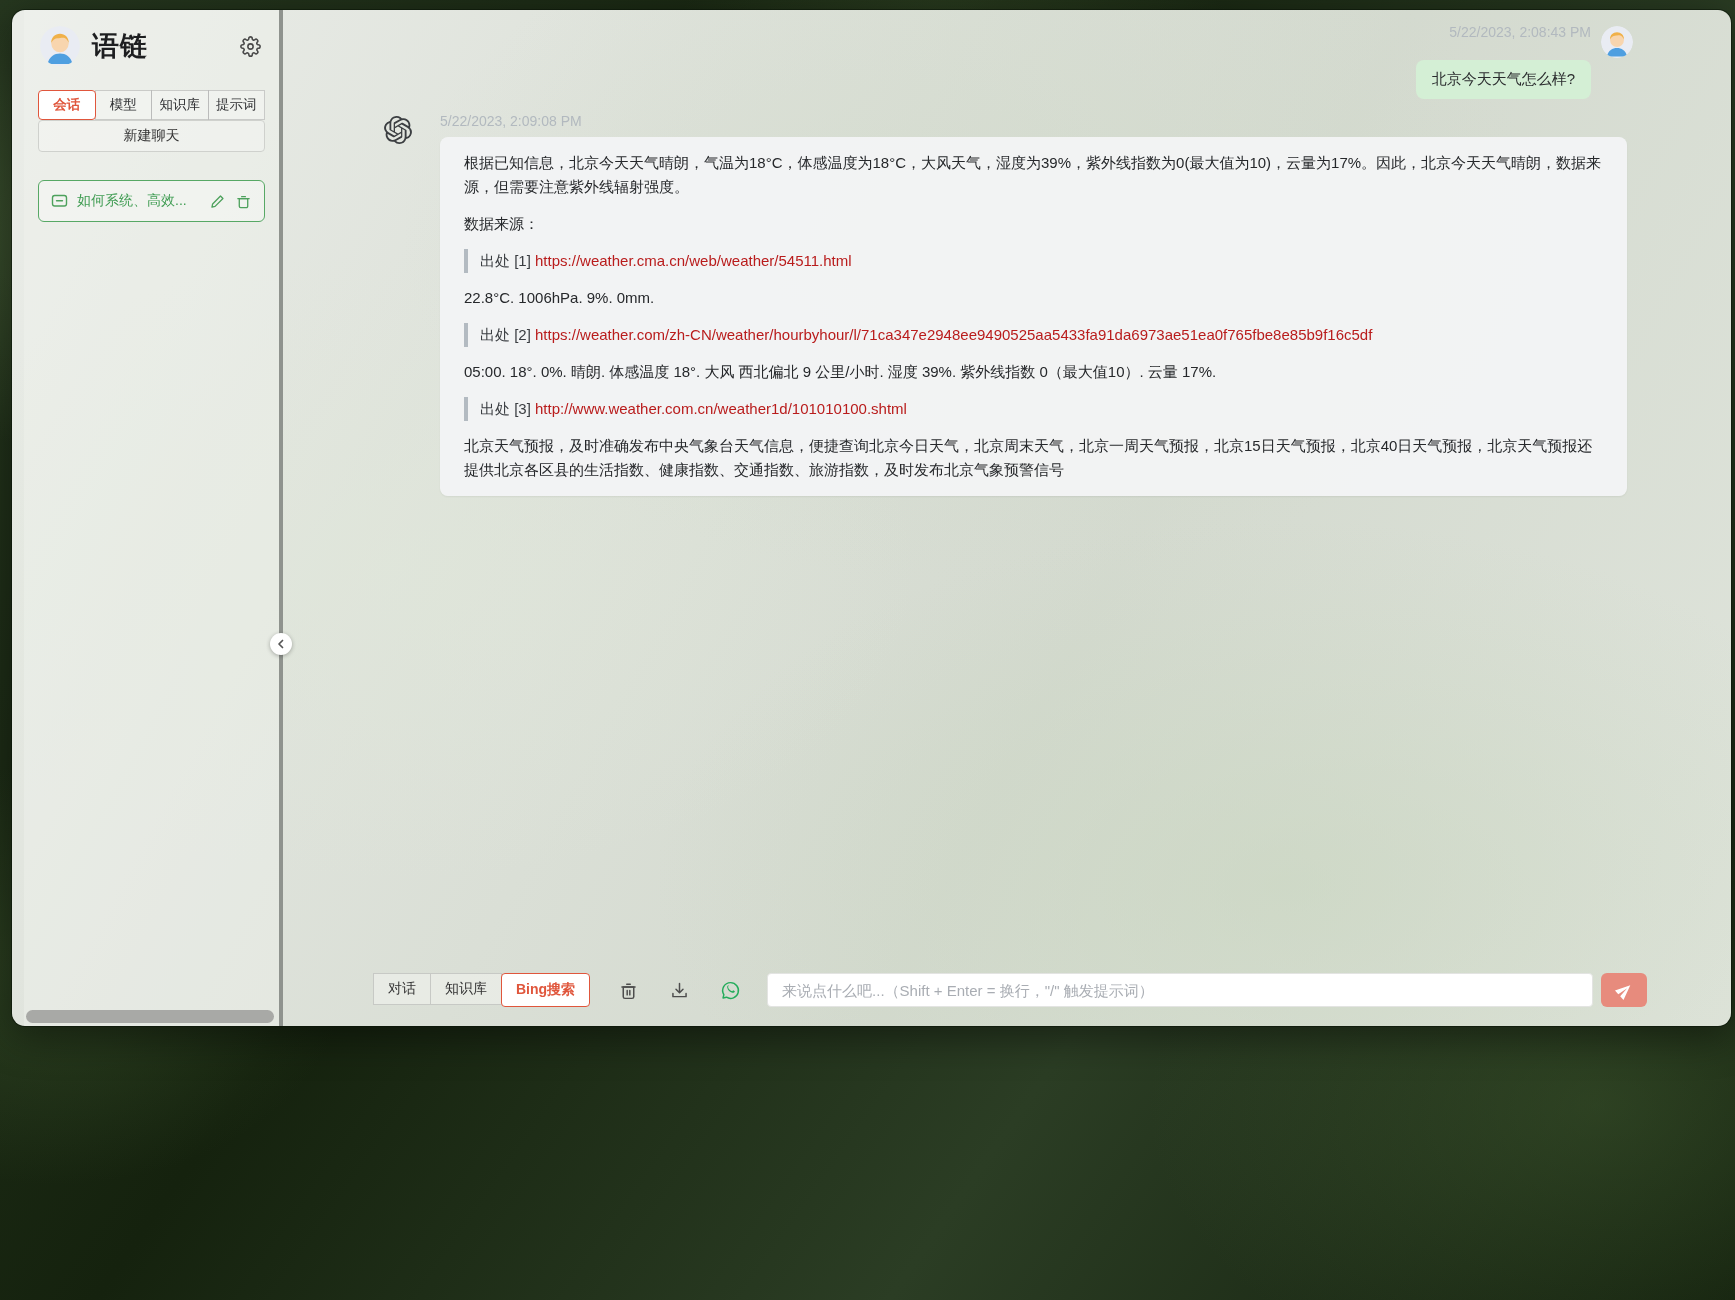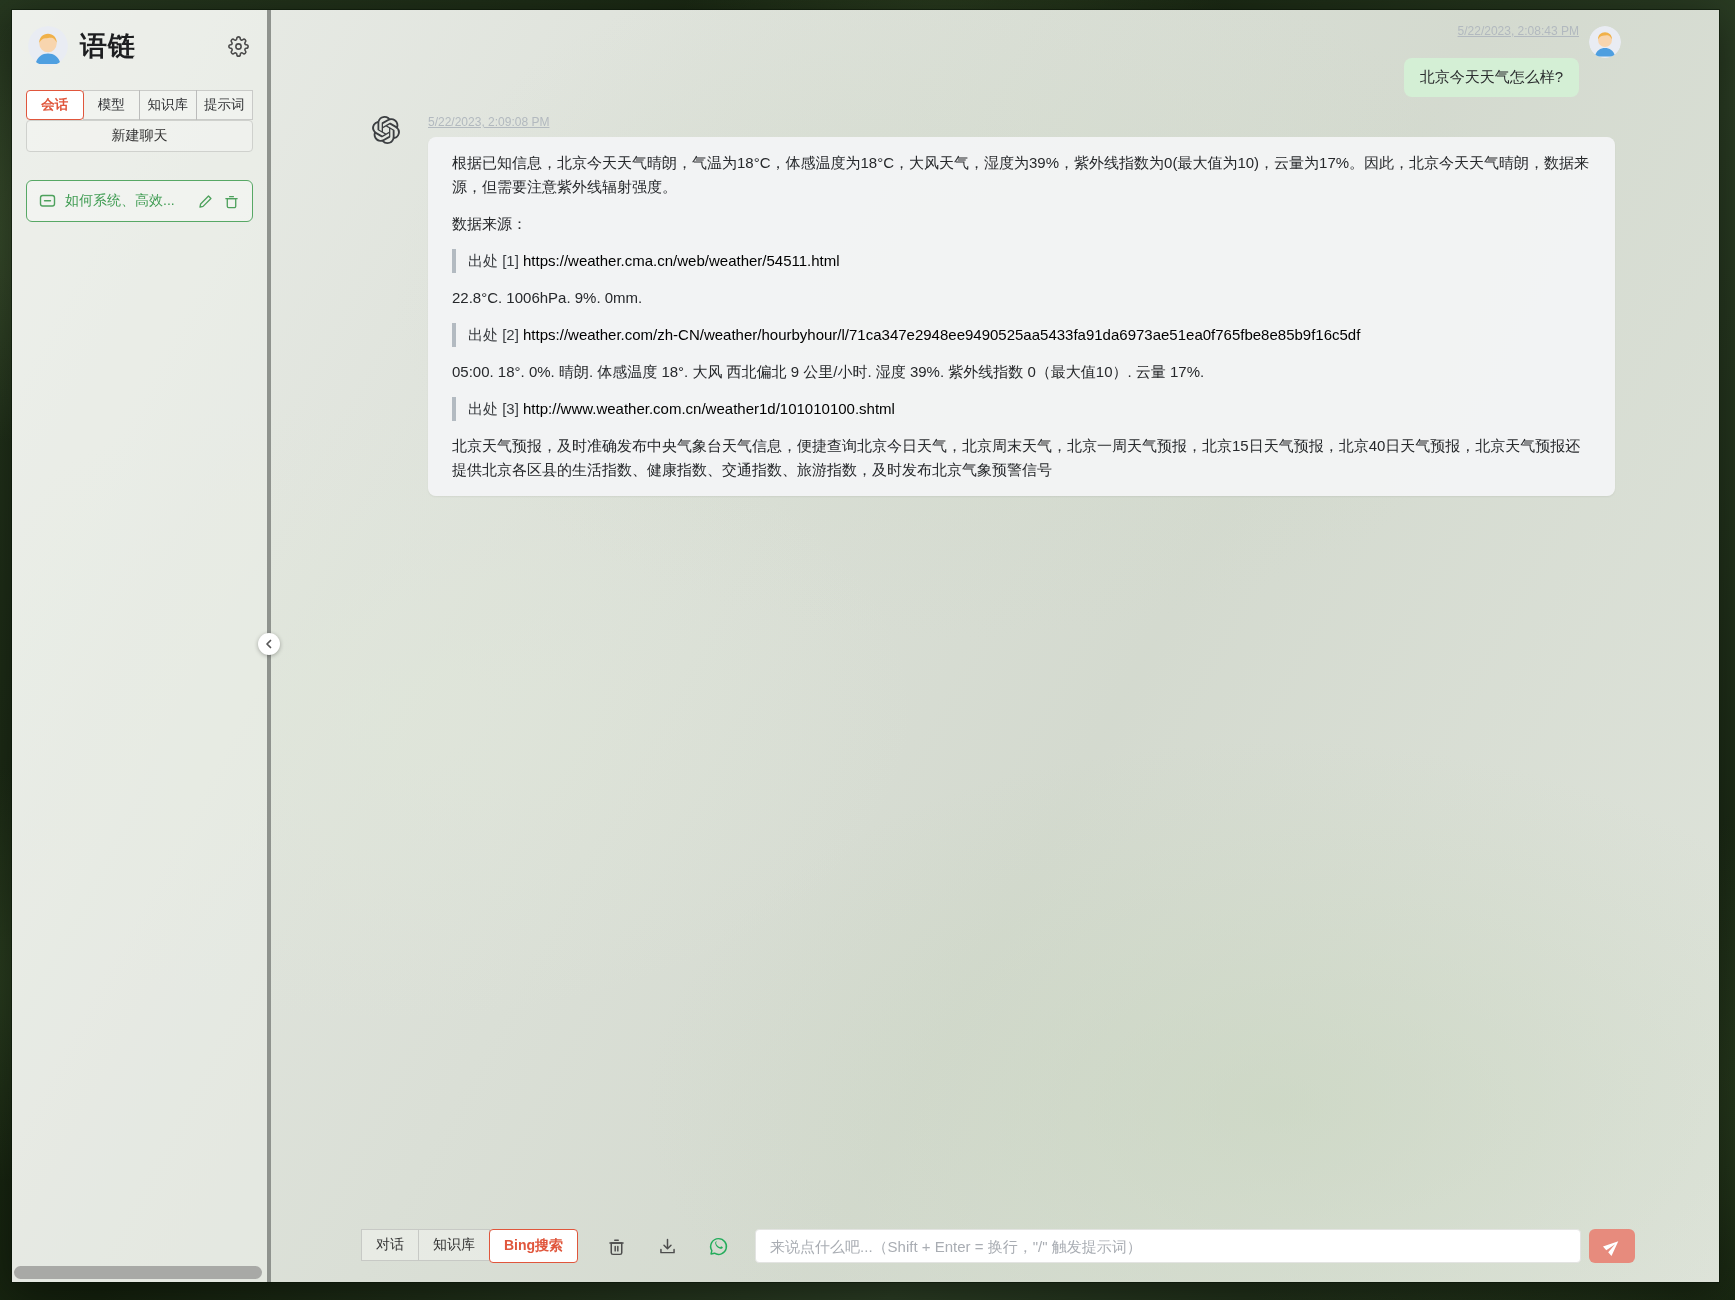--- a/index.html
+++ b/index.html
@@ -13,30 +13,31 @@
     background-color:#1c2816;
     background-image:
       radial-gradient(520px 320px at 8% 18%, rgba(110,140,85,.38), transparent 70%),
       radial-gradient(640px 420px at 92% 85%, rgba(80,110,60,.35), transparent 70%),
       radial-gradient(400px 260px at 55% 4%, rgba(95,125,75,.3), transparent 70%),
       radial-gradient(420px 300px at 3% 75%, rgba(60,85,45,.5), transparent 70%),
       linear-gradient(125deg,#26371f 0%,#15220e 38%,#2b3d24 68%,#13200d 100%);
   }
   
   .window{
-    position:absolute;left:12px;top:10px;width:1707px;height:1272px;
-    border-radius:0;overflow:hidden;display:flex;
+    position:absolute;left:12px;top:10px;width:1707px;height:1016px;
+    border-radius:13px;overflow:hidden;display:flex;
     box-shadow:0 0 0 1px rgba(10,20,8,.55), 0 10px 40px rgba(0,0,0,.45);
     background-color:#d6dbd2;
     background-image:
       radial-gradient(900px 520px at 74% 86%, rgba(198,212,188,.55), transparent 70%),
       radial-gradient(760px 450px at 22% 55%, rgba(224,231,218,.6), transparent 70%),
       radial-gradient(820px 500px at 56% 22%, rgba(208,217,201,.5), transparent 70%),
       linear-gradient(118deg, rgba(255,255,255,.5) 0%, rgba(246,248,244,.25) 30%,
                       rgba(208,216,202,.35) 62%, rgba(232,237,228,.5) 100%);
+    padding-left: 12px;
   }
   
   .sidebar{
     width:255px;box-sizing:border-box;position:relative;
     padding:14px 14px 0;flex:0 0 auto;
     background:rgba(243,245,240,.38);
   }
   .sb-header{display:flex;align-items:center;gap:12px;margin:2px 2px 0;}
   .avatar{width:40px;height:40px;border-radius:50%;overflow:hidden;flex:0 0 auto;}
   .app-title{flex:1;font-size:27px;font-weight:700;color:#1d1e20;letter-spacing:1px;}
@@ -70,21 +71,21 @@
   }
   
   .divider{width:4px;flex:0 0 auto;background:#8f938e;position:relative;z-index:4;}
   .collapse-btn{
     position:absolute;left:-9px;top:623px;width:22px;height:22px;border-radius:50%;
     background:#fff;border:none;box-shadow:0 1px 4px rgba(0,0,0,.3);
     display:flex;align-items:center;justify-content:center;cursor:pointer;padding:0;
   }
   
   .main{flex:1;position:relative;}
-  .timestamp{font-size:12px;color:#b2b9bf;text-decoration:underline;}
+  .timestamp{font-size:14px;color:#b2b9bf;}
   
   .user-msg{position:absolute;top:14px;right:98px;display:flex;align-items:flex-start;gap:10px;}
   .user-msg .col{display:flex;flex-direction:column;align-items:flex-end;}
   .user-msg .avatar{width:32px;height:32px;margin-top:2px;}
   .bubble-user{
     margin-top:20px;background:#d4efd5;border-radius:8px;padding:10px 16px;
     font-size:15px;color:#2b2d2f;white-space:nowrap;
   }
   
   .assist-msg{position:absolute;top:102px;left:101px;display:flex;align-items:flex-start;gap:28px;}
@@ -92,21 +93,21 @@
   .bubble-assist{
     margin-top:7px;width:1187px;box-sizing:border-box;background:rgba(243,244,245,.96);
     border-radius:8px;padding:14px 24px;font-size:15px;line-height:24px;color:#26282b;
     box-shadow:0 1px 2px rgba(0,0,0,.06);
   }
   .bubble-assist p{margin:0 0 13px;}
   .bubble-assist p:last-child{margin-bottom:0;}
   .source-line{
     margin:0 0 13px;border-left:4px solid #b3bac1;padding-left:12px;color:#3a3d41;
   }
-  .source-line a{color:#000000;text-decoration:none;}
+  .source-line a{color:#b91c1c;text-decoration:none;}
   
   .composer{
     position:absolute;left:90px;right:84px;bottom:19px;height:34px;
     display:flex;
   }
   .mode-btn{
     height:32px;box-sizing:border-box;padding:0 14px;font-size:14px;color:#333;
     background:rgba(252,252,251,.4);border:1px solid #c7c9c5;margin-left:-1px;
     cursor:pointer;font-family:inherit;
   }

